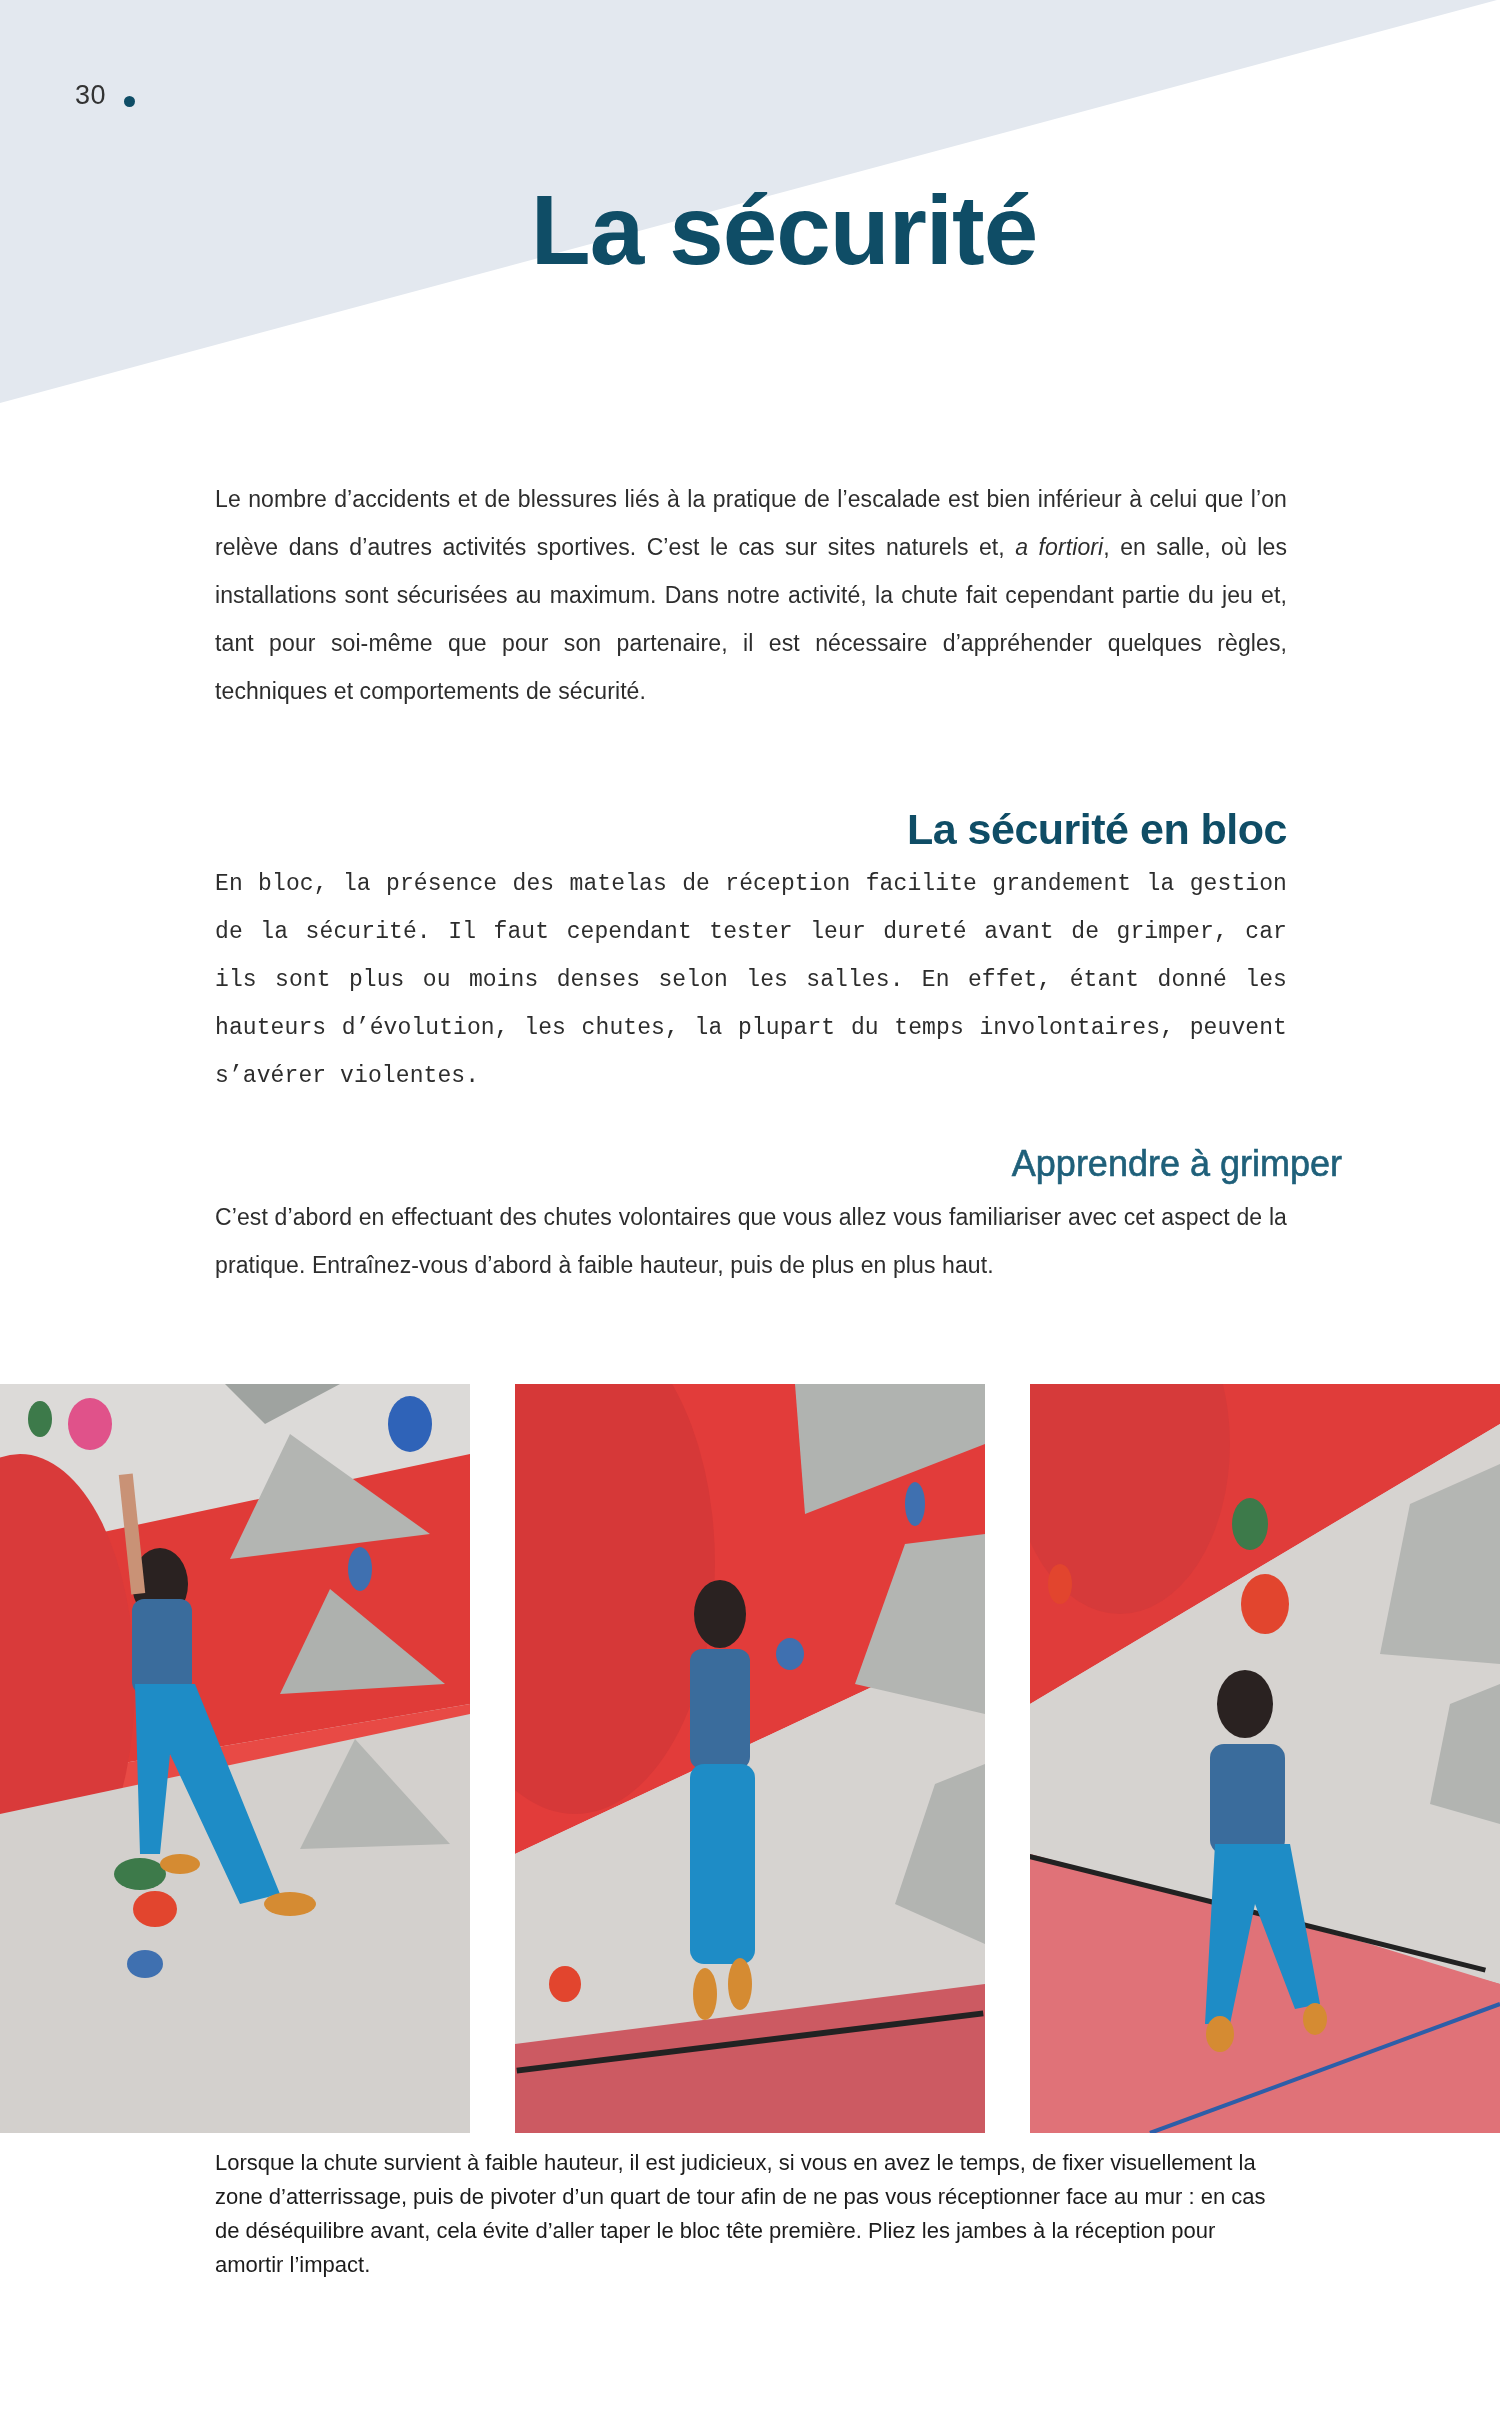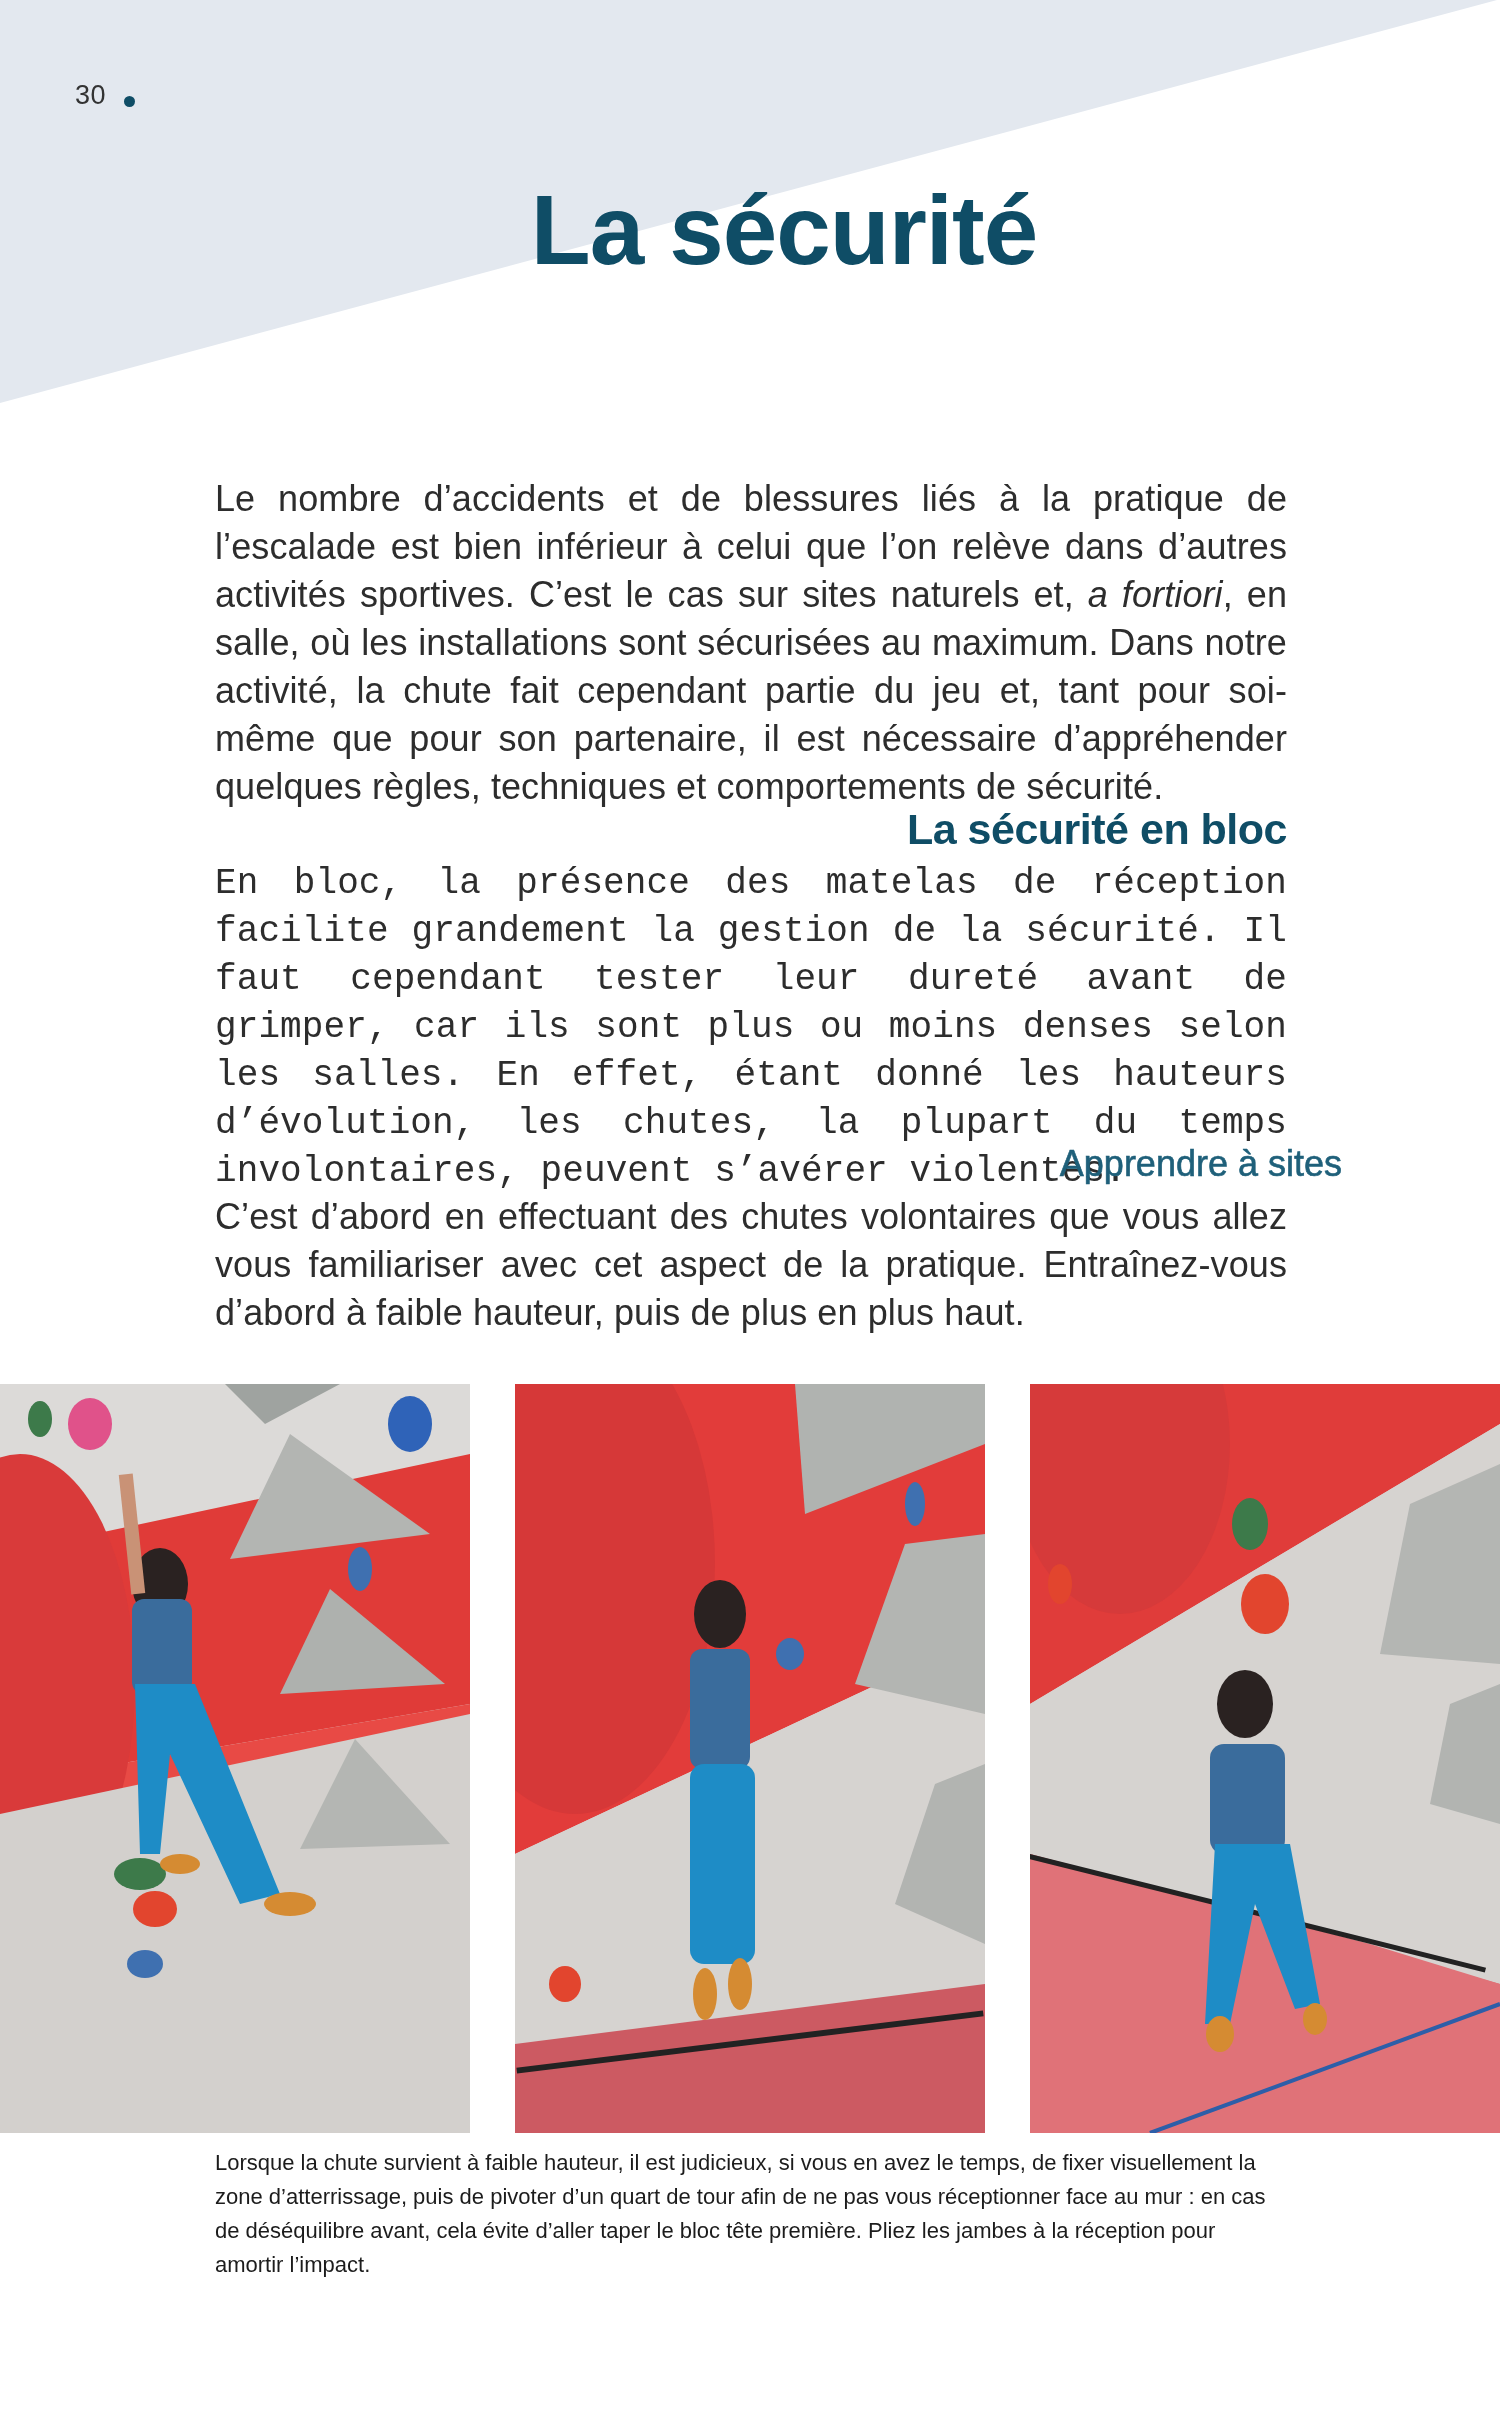--- a/index.html
+++ b/index.html
@@ -2,21 +2,21 @@
 <html><head>
 <meta charset="utf-8">
 <style>
   html, body { margin: 0; padding: 0; background: #ffffff; }
   body { width: 1500px; height: 2411px; position: relative; overflow: hidden; font-family: "Liberation Sans", sans-serif; color: #2b2b2b; }
   .banner { position: absolute; left: 0; top: 0; width: 1500px; height: 410px; }
   .page-num { position: absolute; left: 75px; top: 80px; font-size: 27px; font-weight: 300; color: #333; letter-spacing: 0.5px; }
   .page-dot { position: absolute; left: 124px; top: 96px; width: 11px; height: 11px; border-radius: 50%; }
   .title { position: absolute; left: 0; width: 1500px; top: 170px; text-align: center; font-size: 98px; font-weight: 700; letter-spacing: -1px; margin: 0; line-height: 120px; padding-left: 34px; }
   .col { position: absolute; left: 215px; width: 1072px; text-align: right; }
-  .body-text { font-family: "Liberation Sans", sans-serif; font-size: 36px; line-height: 48px; text-align: justify; text-align-last: left; color: #2d2d2d; margin: 0; letter-spacing: 0.1px; }
+  .body-text { font-family: "Liberation Sans", sans-serif; font-size: 23px; line-height: 48px; text-align: justify; text-align-last: left; color: #2d2d2d; margin: 0; letter-spacing: 0.1px; }
   .h2 { font-size: 43px; font-weight: 700; margin: 0; line-height: 52px; letter-spacing: -0.5px; }
   .h3 { font-size: 36px; font-weight: 400; margin: 0; line-height: 44px; padding-left: 55px; -webkit-text-stroke: 0.6px currentColor; }
   .photo { position: absolute; top: 1384px; height: 749px; overflow: hidden; }
   .photo svg { display: block; width: 100%; height: 100%; }
   .caption { position: absolute; left: 215px; width: 1070px; top: 2146px; font-size: 22px; line-height: 34px; color: #1c1c1c; margin: 0; }
 </style>
 </head>
 <body>
 
 <svg class="banner" viewBox="0 0 1500 410" preserveAspectRatio="none">
@@ -26,21 +26,21 @@
 <div class="page-num">30</div>
 <div class="page-dot" style="background:#0f4d66;"></div>
 
 <h1 class="title" style="color:#0f4d66;">La sécurité</h1>
 
 <p class="col body-text" style="top:475px;"><span>Le nombre d’accidents et de blessures liés à la pratique de l’escalade est bien inférieur à celui que l’on relève dans d’autres activités sportives. C’est le cas sur sites naturels et, </span><em>a fortiori</em><span>, en salle, où les installations sont sécurisées au maximum. Dans notre activité, la chute fait cependant partie du jeu et, tant pour soi-même que pour son partenaire, il est nécessaire d’appréhender quelques règles, techniques et comportements de sécurité.</span></p>
 
 <h2 class="col h2" style="top:803px; color:#0f4d66;">La sécurité en bloc</h2>
 <p class="col body-text" style="top:860px;font-family:Liberation Mono, monospace;">En bloc, la présence des matelas de réception facilite grandement la gestion de la sécurité. Il faut cependant tester leur dureté avant de grimper, car ils sont plus ou moins denses selon les salles. En effet, étant donné les hauteurs d’évolution, les chutes, la plupart du temps involontaires, peuvent s’avérer violentes.</p>
 
-<h3 class="col h3" style="top:1142px; color:#1f607a;">Apprendre à sites</h3>
+<h3 class="col h3" style="top:1142px; color:#1f607a;">Apprendre à grimper</h3>
 <p class="col body-text" style="top:1193px;">C’est d’abord en effectuant des chutes volontaires que vous allez vous familiariser avec cet aspect de la pratique. Entraînez-vous d’abord à faible hauteur, puis de plus en plus haut.</p>
 
 <div class="photo" style="left:0; width:470px;">
   <svg viewBox="0 0 470 749" preserveAspectRatio="none">
     <rect width="470" height="749" fill="#dcdad8"></rect>
     <polygon points="0,170 470,70 470,320 0,400" fill="#e03b38"></polygon>
     <polygon points="0,400 470,320 470,360 0,440" fill="#e84a45"></polygon>
     <ellipse cx="20" cy="300" rx="115" ry="230" fill="#d93a3a"></ellipse>
     <polygon points="0,430 470,330 470,749 0,749" fill="#d3d0cd"></polygon>
     <polygon points="225,0 340,0 265,40" fill="#9fa3a0"></polygon>

